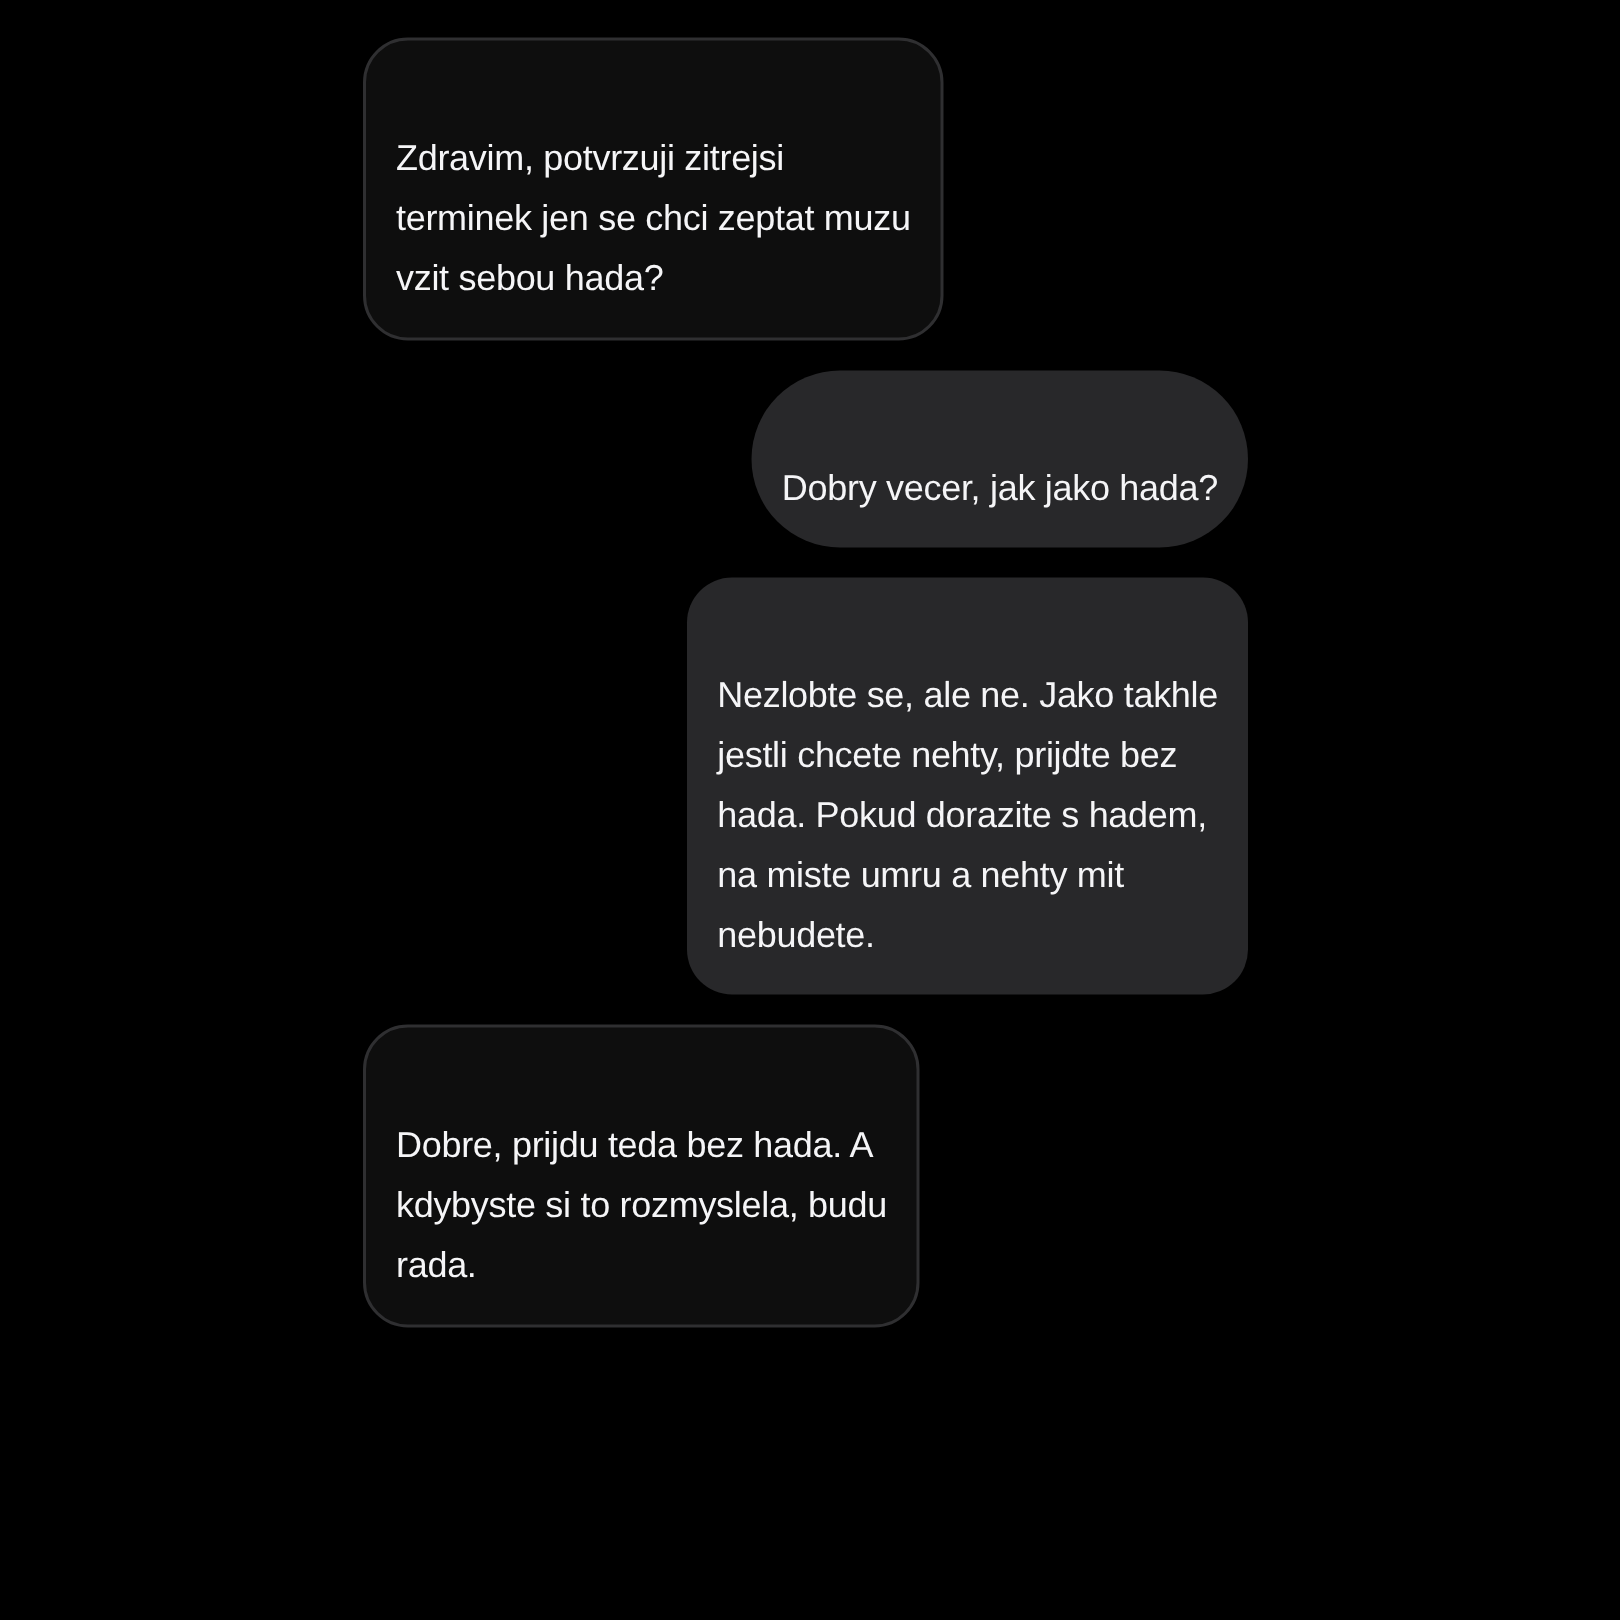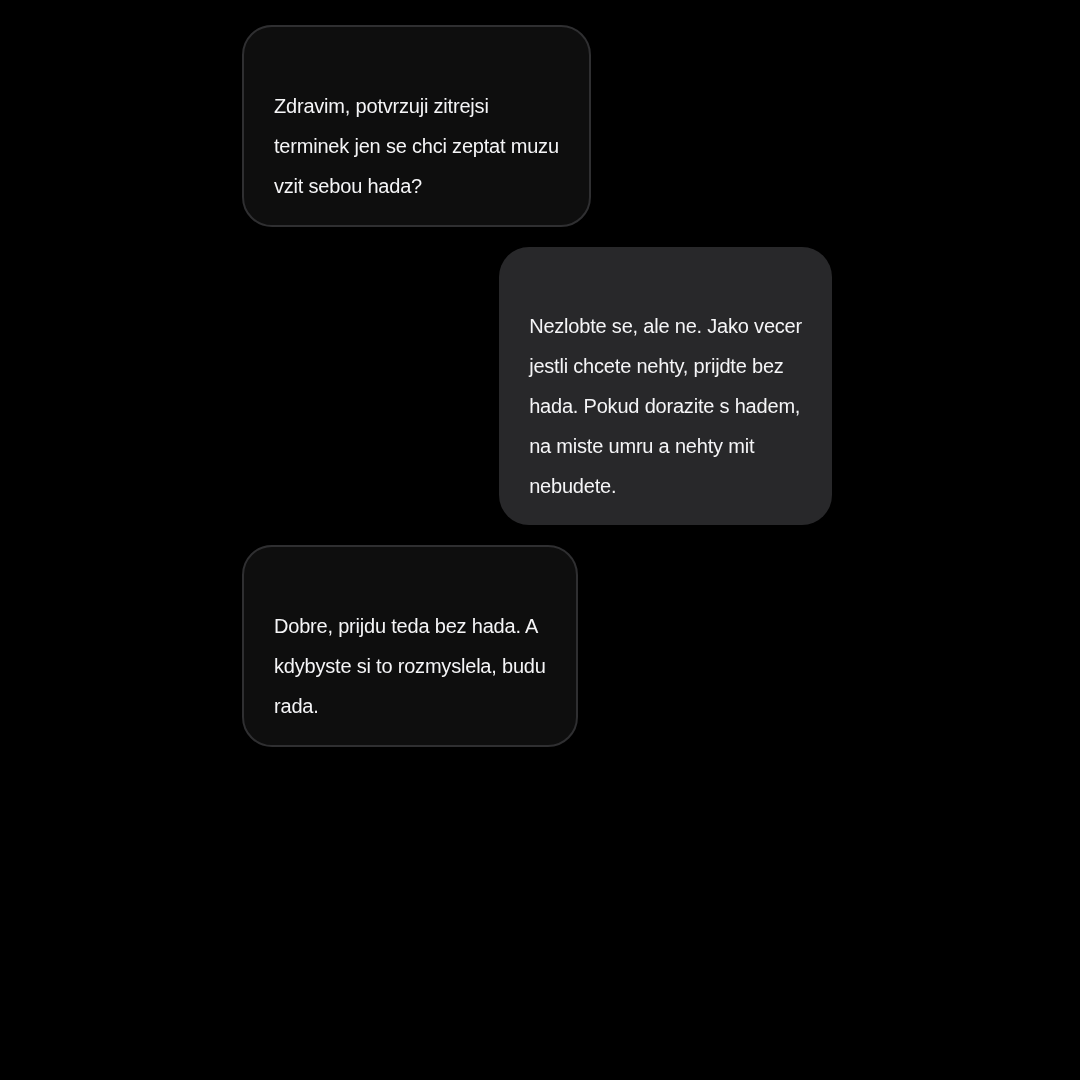--- a/index.html
+++ b/index.html
@@ -19,23 +19,23 @@
     left: 242px;
     top: 25px;
     width: 590px;
     display: flex;
     flex-direction: column;
     gap: 20px;
   }
   .bubble {
     box-sizing: border-box;
     max-width: 535px;
-    padding: 19px 30px;
+    padding: 19px 20px;
     border-radius: 30px;
-    font-size: 20px;
+    font-size: 24px;
     line-height: 40px;
     letter-spacing: -0.2px;
     color: #f5f5f7;
     white-space: pre-line;
     width: -moz-fit-content;
     width: fit-content;
   }
   .bubble.incoming {
     align-self: flex-start;
     background: #0e0e0e;
@@ -57,24 +57,27 @@
 <body>
 
 <div class="chat-thread">
 
   <div class="bubble incoming">
     <span class="msg-text">Zdravim, potvrzuji zitrejsi
 terminek jen se chci zeptat muzu
 vzit sebou hada?</span>
   </div>
 
+  <div class="bubble outgoing pill">
+    <span class="msg-text">Dobry vecer, jak jako hada?</span>
+  </div>
 
 
   <div class="bubble outgoing">
-    <span class="msg-text">Nezlobte se, ale ne. Jako vecer
+    <span class="msg-text">Nezlobte se, ale ne. Jako takhle
 jestli chcete nehty, prijdte bez
 hada. Pokud dorazite s hadem,
 na miste umru a nehty mit
 nebudete.</span>
   </div>
 
   <div class="bubble incoming">
     <span class="msg-text">Dobre, prijdu teda bez hada. A
 kdybyste si to rozmyslela, budu
 rada.</span>

